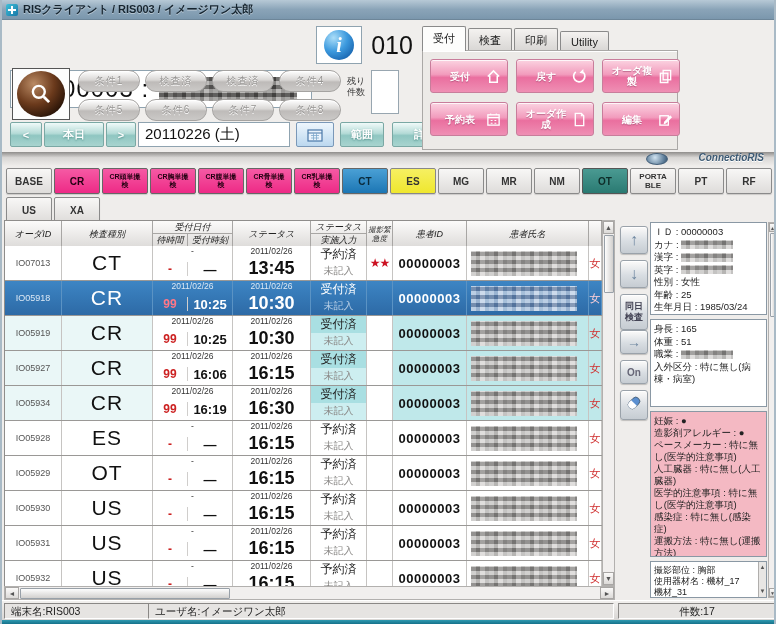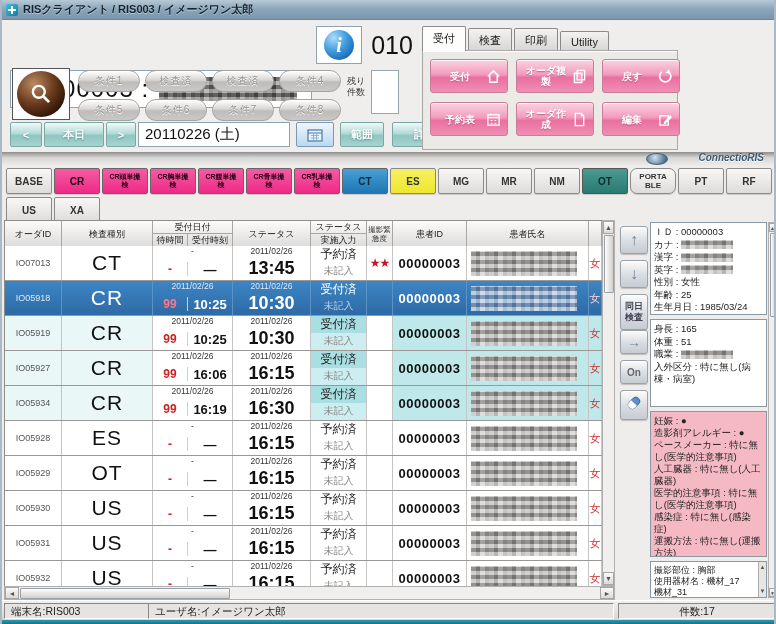--- a/index.html
+++ b/index.html
@@ -99,27 +99,27 @@
   #modrow1 { position:absolute; left:4px; top:168px; display:flex; gap:2px; }
   #modrow2 { position:absolute; left:4px; top:197px; display:flex; gap:2px; }
   .mbtn { width:46px; height:26px; border:1px solid #8a8a8a; border-radius:2px; font-size:10px; font-weight:bold;
     color:#333; display:flex; align-items:center; justify-content:center; cursor:pointer;
     background:linear-gradient(#f8f7f6,#dedcda); box-shadow:0 1px 1px rgba(0,0,0,.15); }
   .m-pink { background:linear-gradient(#f55aa4,#ee2a86); color:#201; border-color:#666; }
   .m-ct   { background:linear-gradient(#4aa0d5,#1c76b4); color:#0a2a3a; border-color:#666; }
   .m-es   { background:linear-gradient(#f6f062,#efe72e); color:#333; border-color:#888; }
   .m-ot   { background:linear-gradient(#4a9a92,#2a7a72); color:#0e2c28; border-color:#555; }
   .m2 { flex-direction:column; font-size:7px; line-height:1.2; letter-spacing:0; }
-  .m2g { flex-direction:column; font-size:8px; line-height:1.15;border-radius:7px; }
+  .m2g { flex-direction:column; font-size:8px; line-height:1.15; }
 
   
   .gridcols { display:grid; grid-template-columns:57px 91px 35px 45px 78px 56px 26px 74px 122px 13px; }
   #thead { position:absolute; left:2px; top:220px; width:599px; height:34px;
     grid-template-rows:13px 13px; border:1px solid #8f8d8b; border-right:none;
-    background:linear-gradient(#fcfbfa,#d6d4d2); font-size:9px; color:#222; }
+    background:linear-gradient(#fcfbfa,#d6d4d2); font-size:9px; color:#222;font-style:italic; }
   #thead div { border-right:1px solid #a8a6a4; display:flex; align-items:center; justify-content:center; text-align:center; }
   .h-oid{grid-column:1;grid-row:1/3}.h-mod{grid-column:2;grid-row:1/3}
   .h-acc{grid-column:3/5;grid-row:1;border-bottom:1px solid #a8a6a4;}
   .h-wait{grid-column:3;grid-row:2}.h-atime{grid-column:4;grid-row:2}
   .h-sched{grid-column:5;grid-row:1/3}
   .h-status{grid-column:6;grid-row:1;border-bottom:1px solid #a8a6a4;}.h-entry{grid-column:6;grid-row:2}
   .h-urg{grid-column:7;grid-row:1/3;font-size:7.5px;line-height:1.2;padding:0 1px;}
   .h-pid{grid-column:8;grid-row:1/3}.h-name{grid-column:9;grid-row:1/3}.h-gen{grid-column:10;grid-row:1/3}
   #tbody { position:absolute; left:2px; top:246px; width:599px; height:340px; overflow:hidden;
     border-left:1px solid #8f8d8b; background:#fff; }
@@ -234,34 +234,34 @@
       <div class="pinkbtn">
         <span class="albl">受付</span>
         <span class="aicn">
           <svg viewBox="0 0 16 16">
             <path d="M2 8 L8 2 L14 8" fill="none" stroke="#fff" stroke-width="1.8"></path>
             <path d="M4 7 V14 H12 V7" fill="none" stroke="#fff" stroke-width="1.6"></path>
           </svg>
         </span>
       </div>
       <div class="pinkbtn">
+        <span class="albl">戻す</span>
+        <span class="aicn">
+          <svg viewBox="0 0 16 16">
+            <path d="M4 3 A6 6 0 1 0 12 3.5" fill="none" stroke="#fff" stroke-width="1.8"></path>
+            <path d="M12 0 L12.5 5 L8 4 Z" fill="#fff"></path>
+          </svg>
+        </span>
+      </div>
+      <div class="pinkbtn">
         <span class="albl">オーダ複製</span>
         <span class="aicn">
           <svg viewBox="0 0 16 16">
             <rect x="5.5" y="1.5" width="8" height="10" fill="none" stroke="#fff" stroke-width="1.4"></rect>
             <rect x="2.5" y="4.5" width="8" height="10" fill="rgba(255,255,255,.25)" stroke="#fff" stroke-width="1.4"></rect>
-          </svg>
-        </span>
-      </div>
-      <div class="pinkbtn">
-        <span class="albl">戻す</span>
-        <span class="aicn">
-          <svg viewBox="0 0 16 16">
-            <path d="M4 3 A6 6 0 1 0 12 3.5" fill="none" stroke="#fff" stroke-width="1.8"></path>
-            <path d="M12 0 L12.5 5 L8 4 Z" fill="#fff"></path>
           </svg>
         </span>
       </div>
       <div class="pinkbtn">
         <span class="albl">予約表</span>
         <span class="aicn">
           <svg viewBox="0 0 16 16">
             <rect x="2" y="3" width="12" height="11" fill="none" stroke="#fff" stroke-width="1.4"></rect>
             <path d="M2 6 H14 M5 3 V1.5 M11 3 V1.5 M5 9 H7 M9 9 H11 M5 12 H7 M9 12 H11" stroke="#fff" stroke-width="1.2" fill="none"></path>
           </svg>

